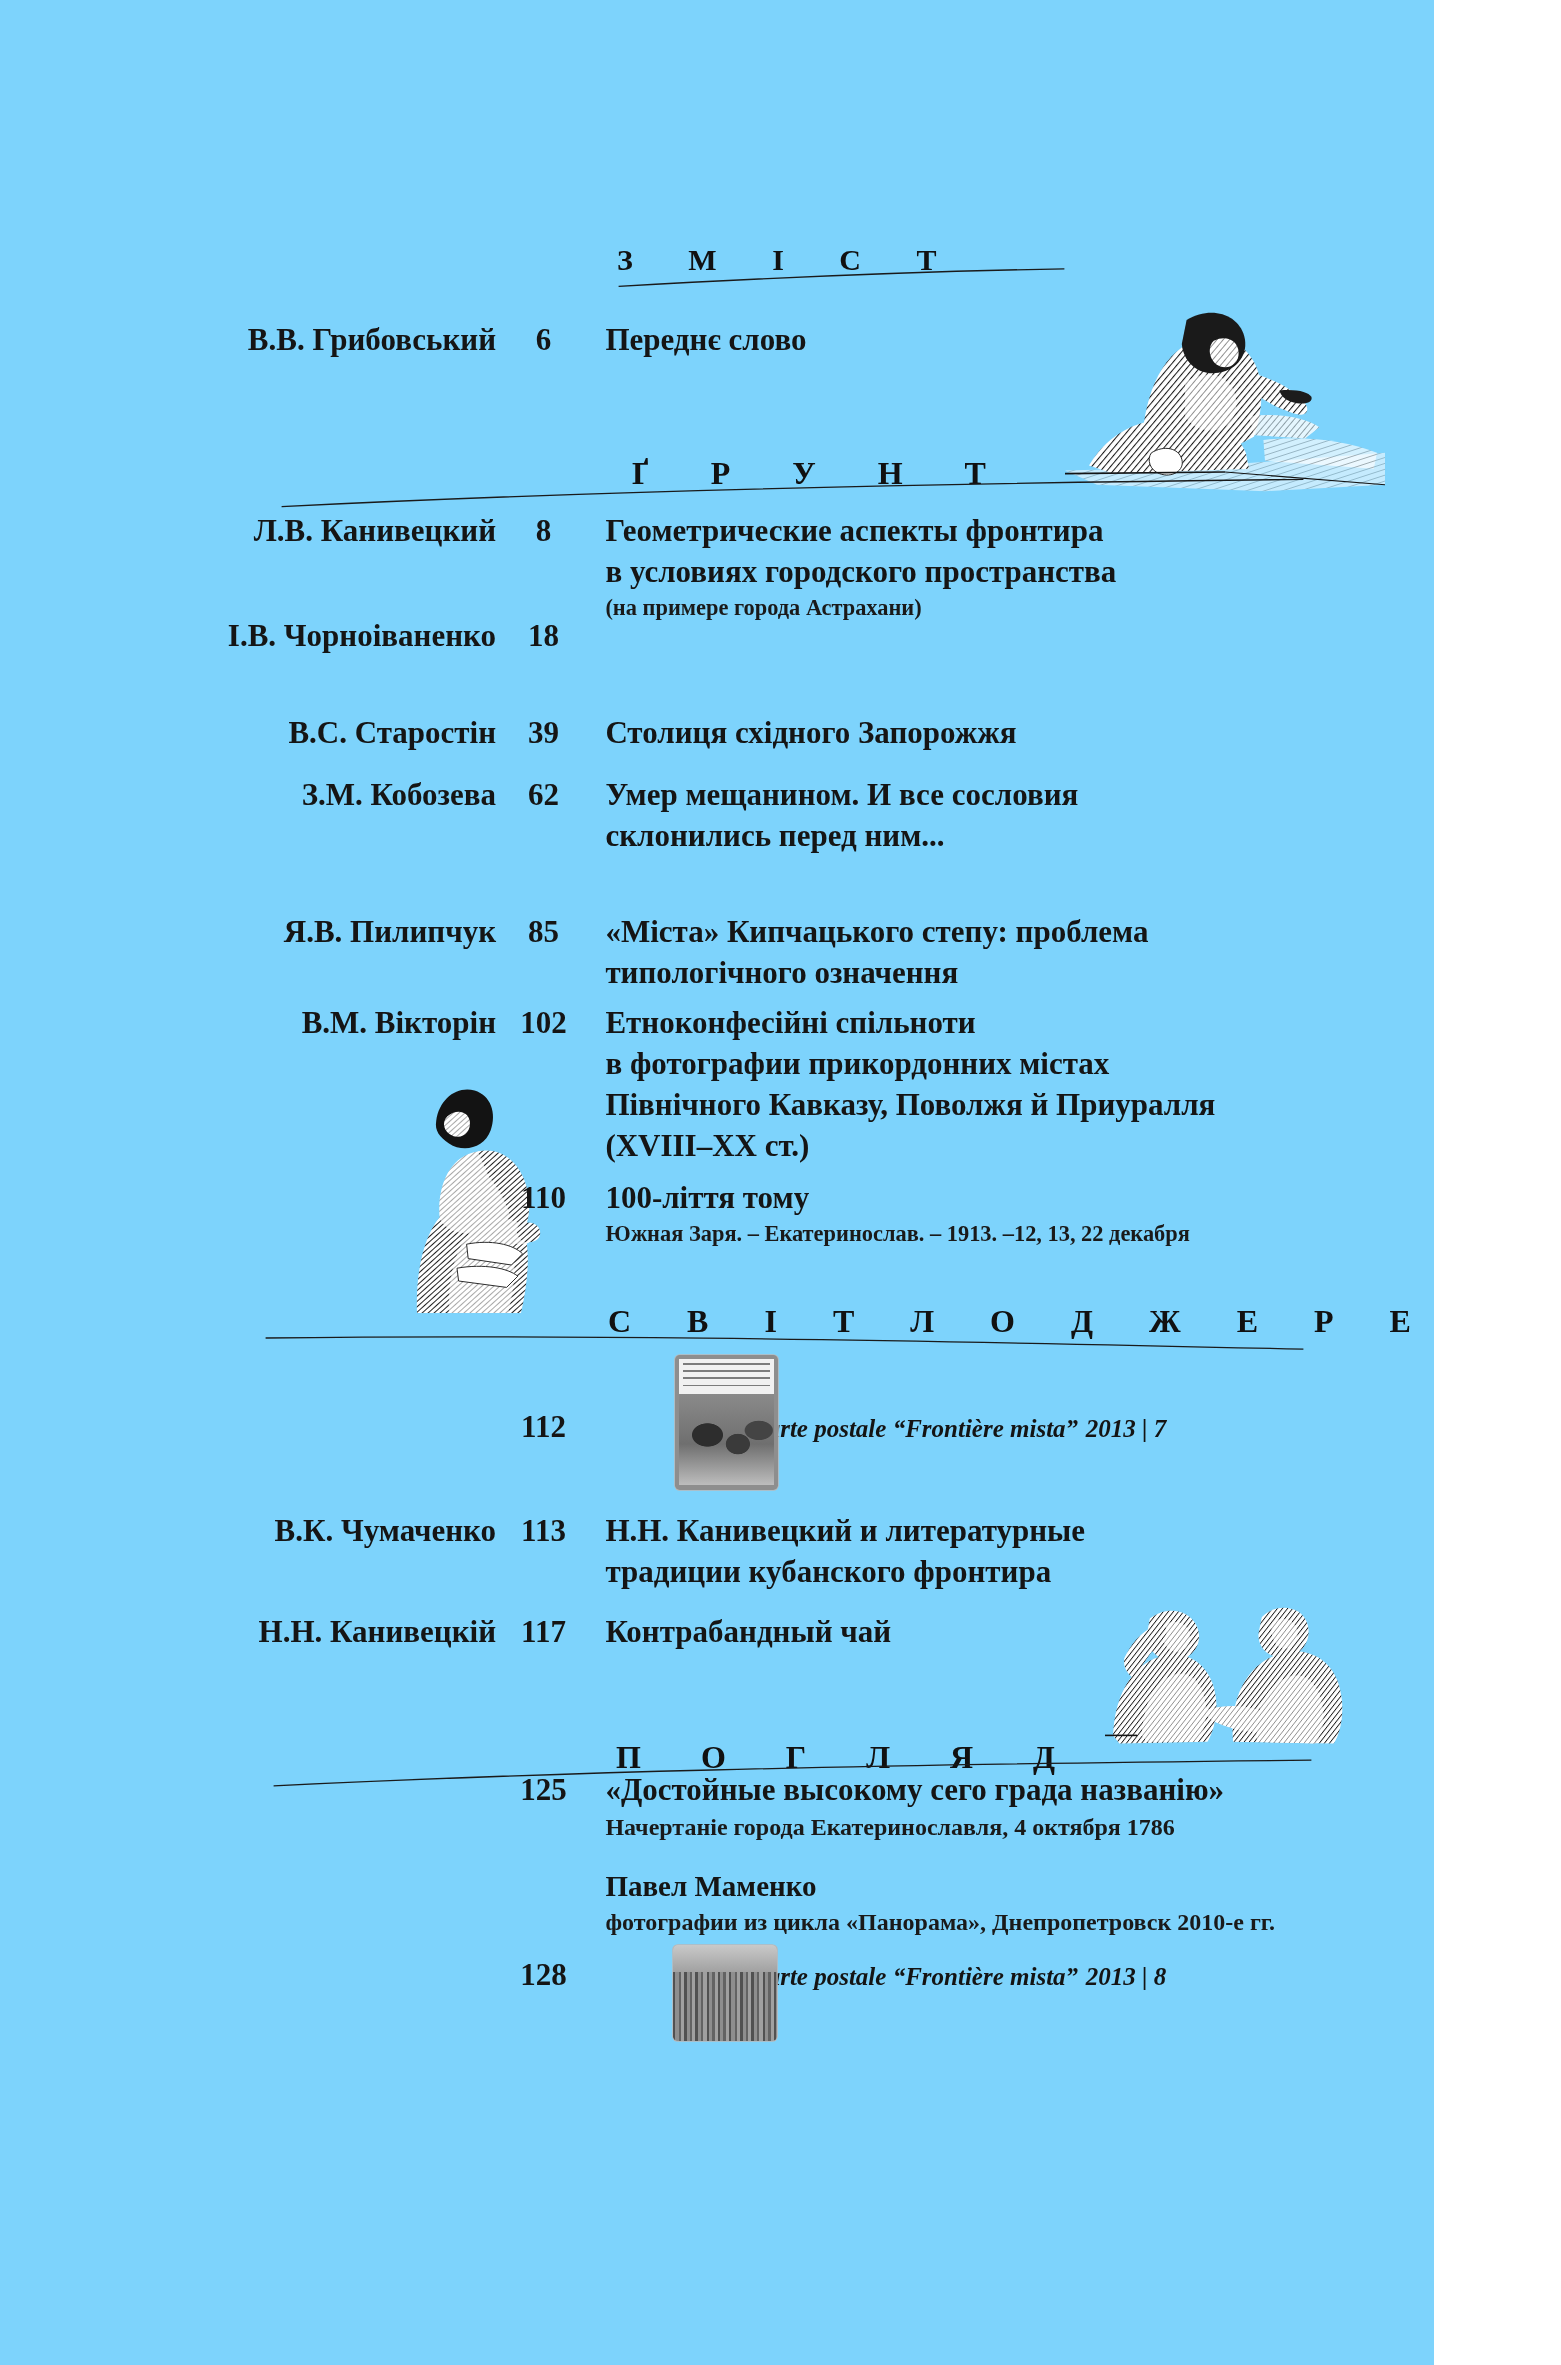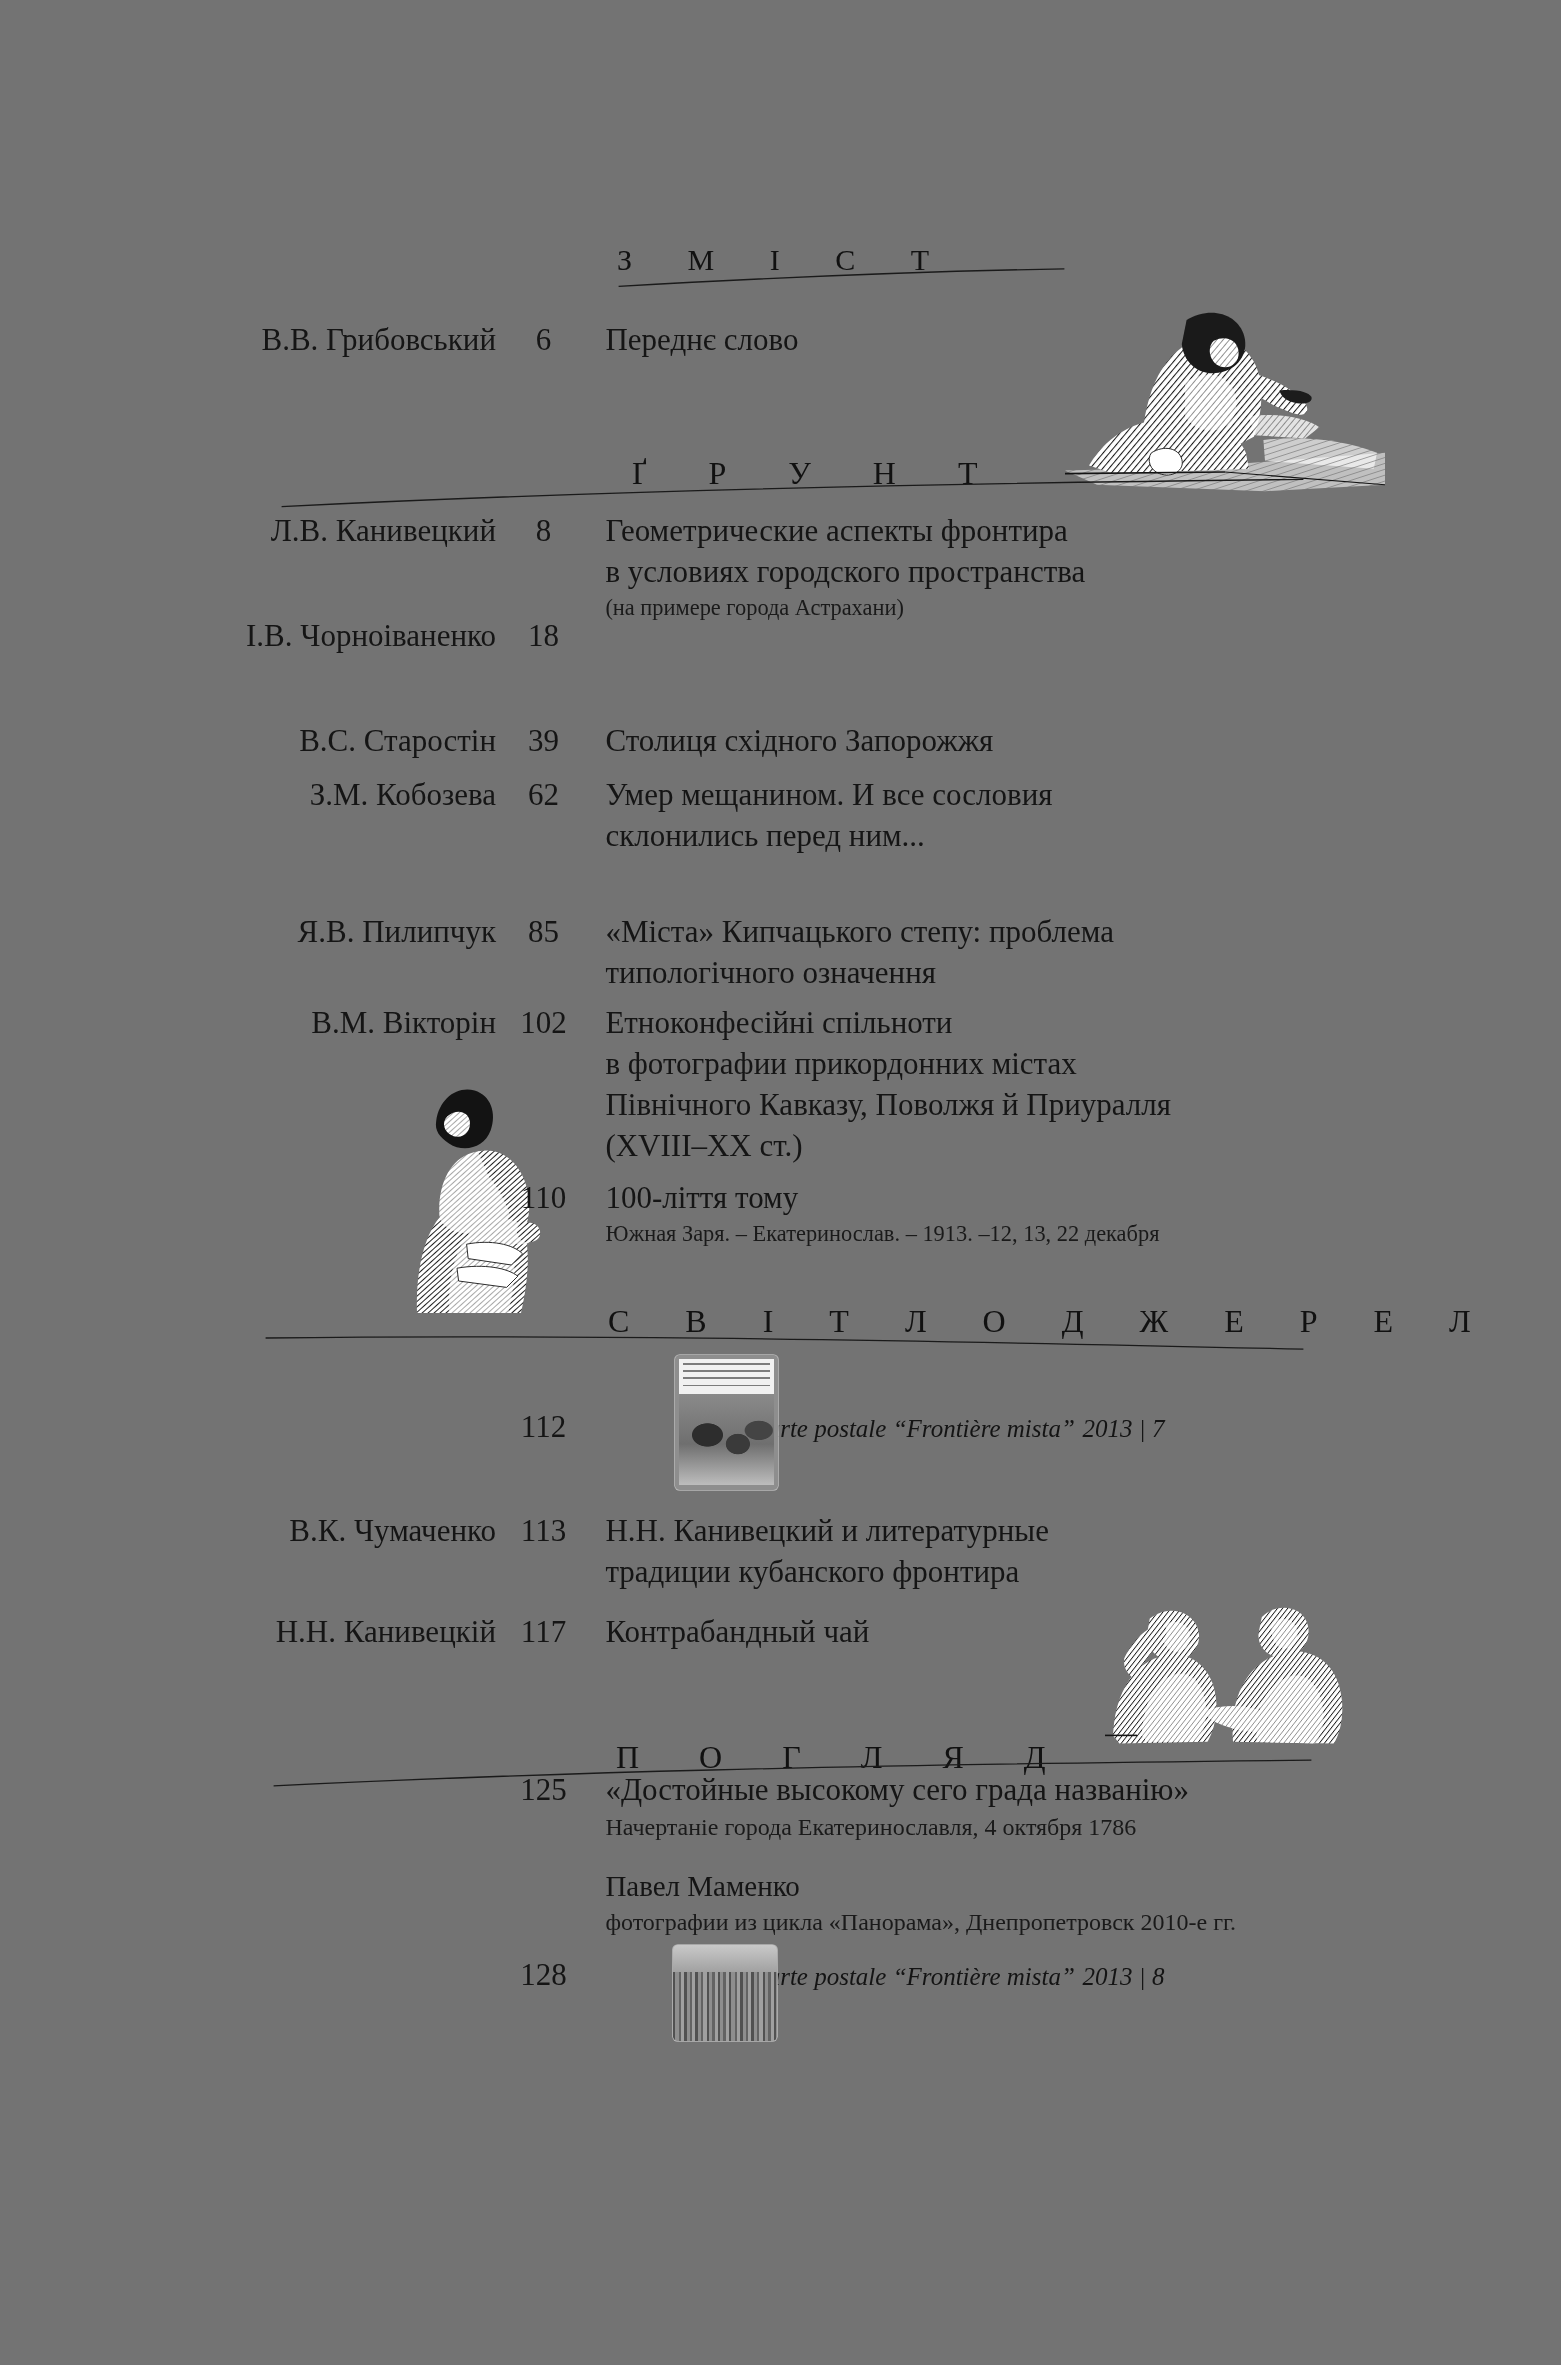--- a/index.html
+++ b/index.html
@@ -6,24 +6,25 @@
     margin: 0;
     padding: 0;
     background: #ffffff;
   }
   body {
     font-family: "Liberation Serif", "DejaVu Serif", serif;
     color: #1a1a1a;
   }
   .page {
     position: relative;
-    width: 1561px;
+    width: 1434px;
     height: 2366px;
-    background: #737373;
+    background: #7dd3fc;
     overflow: hidden;
+    font-weight: bold;
   }
 
   
   .section-banner {
     position: absolute;
     height: 96px;
   }
   .section-banner .letters {
     position: absolute;
     bottom: 16px;
@@ -221,21 +222,21 @@
       <span class="t-line">в условиях городского пространства</span>
       <span class="sub">(на примере города Астрахани)</span>
     </div>
   </div>
 
   <div class="row" style="left:152px; top:616px;">
     <div class="author">І.В. Чорноіваненко</div>
     <div class="pagenum">18</div>
   </div>
 
-  <div class="row" style="left:152px; top:713px;margin-top:8px;">
+  <div class="row" style="left:152px; top:713px;">
     <div class="author">В.С. Старостін</div>
     <div class="pagenum">39</div>
     <div class="titlecol">
       <span class="t-line">Столиця східного Запорожжя</span>
     </div>
   </div>
 
   <div class="row" style="left:152px; top:775px;">
     <div class="author">З.М. Кобозева</div>
     <div class="pagenum">62</div>

